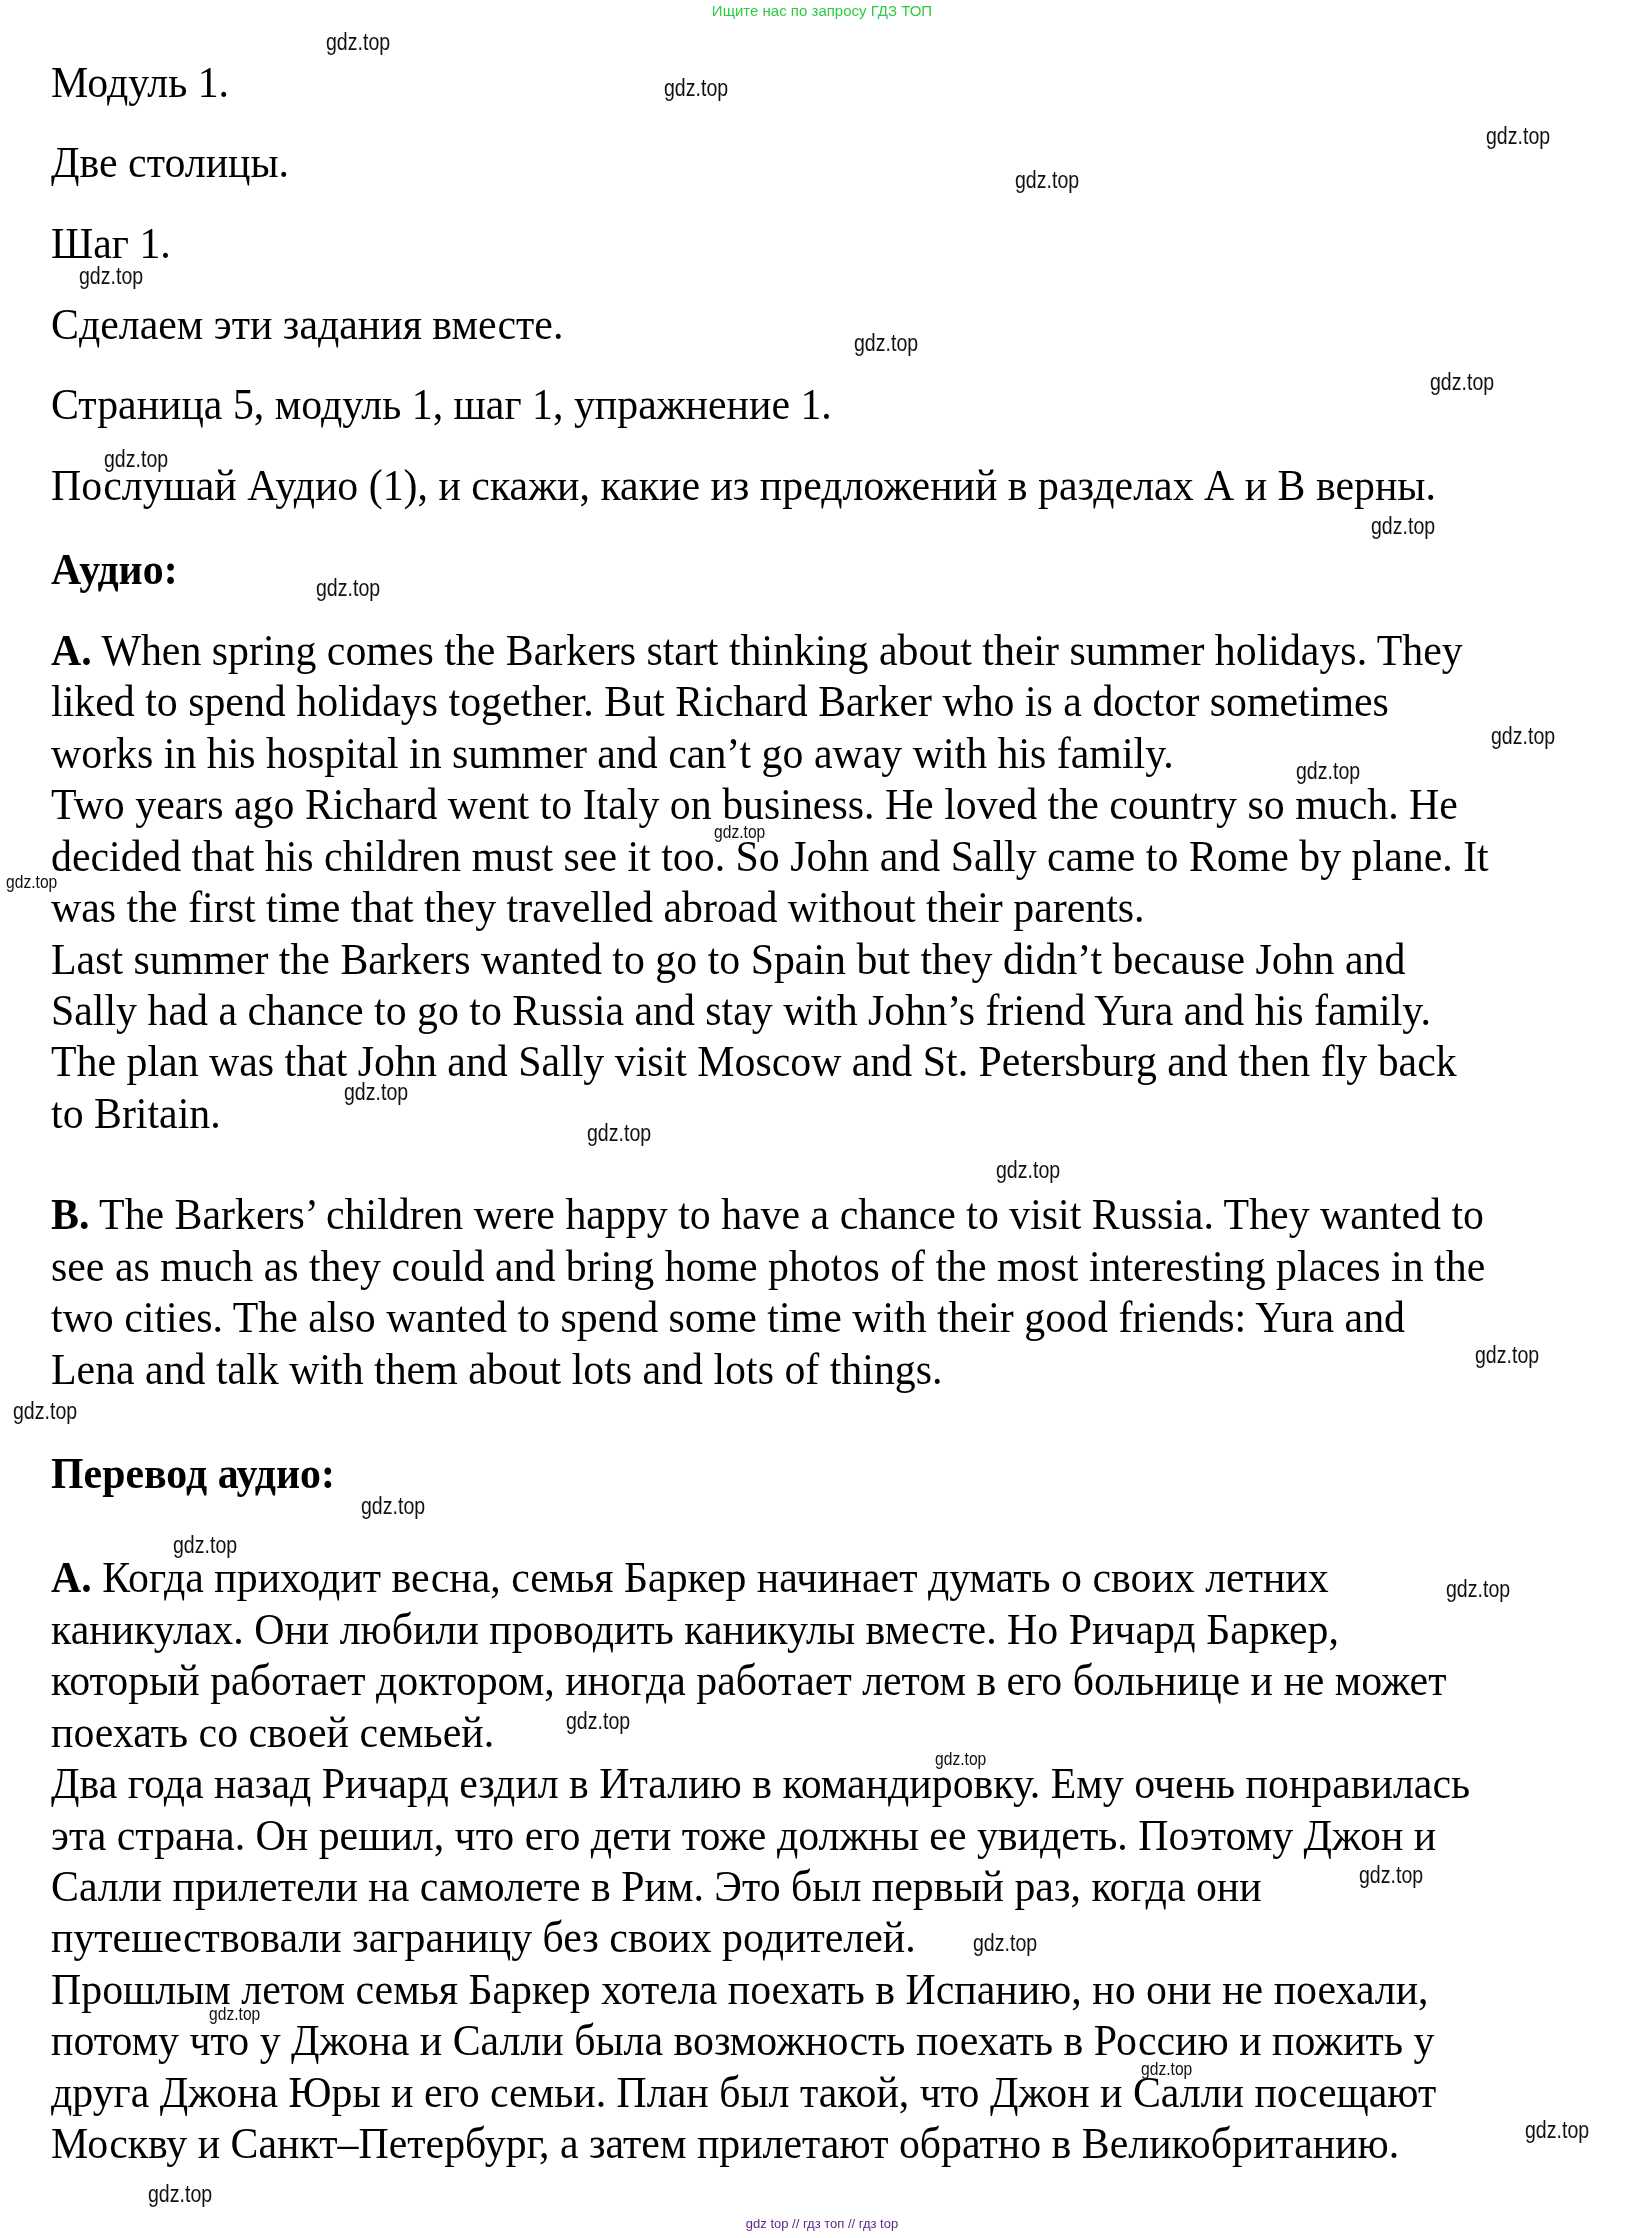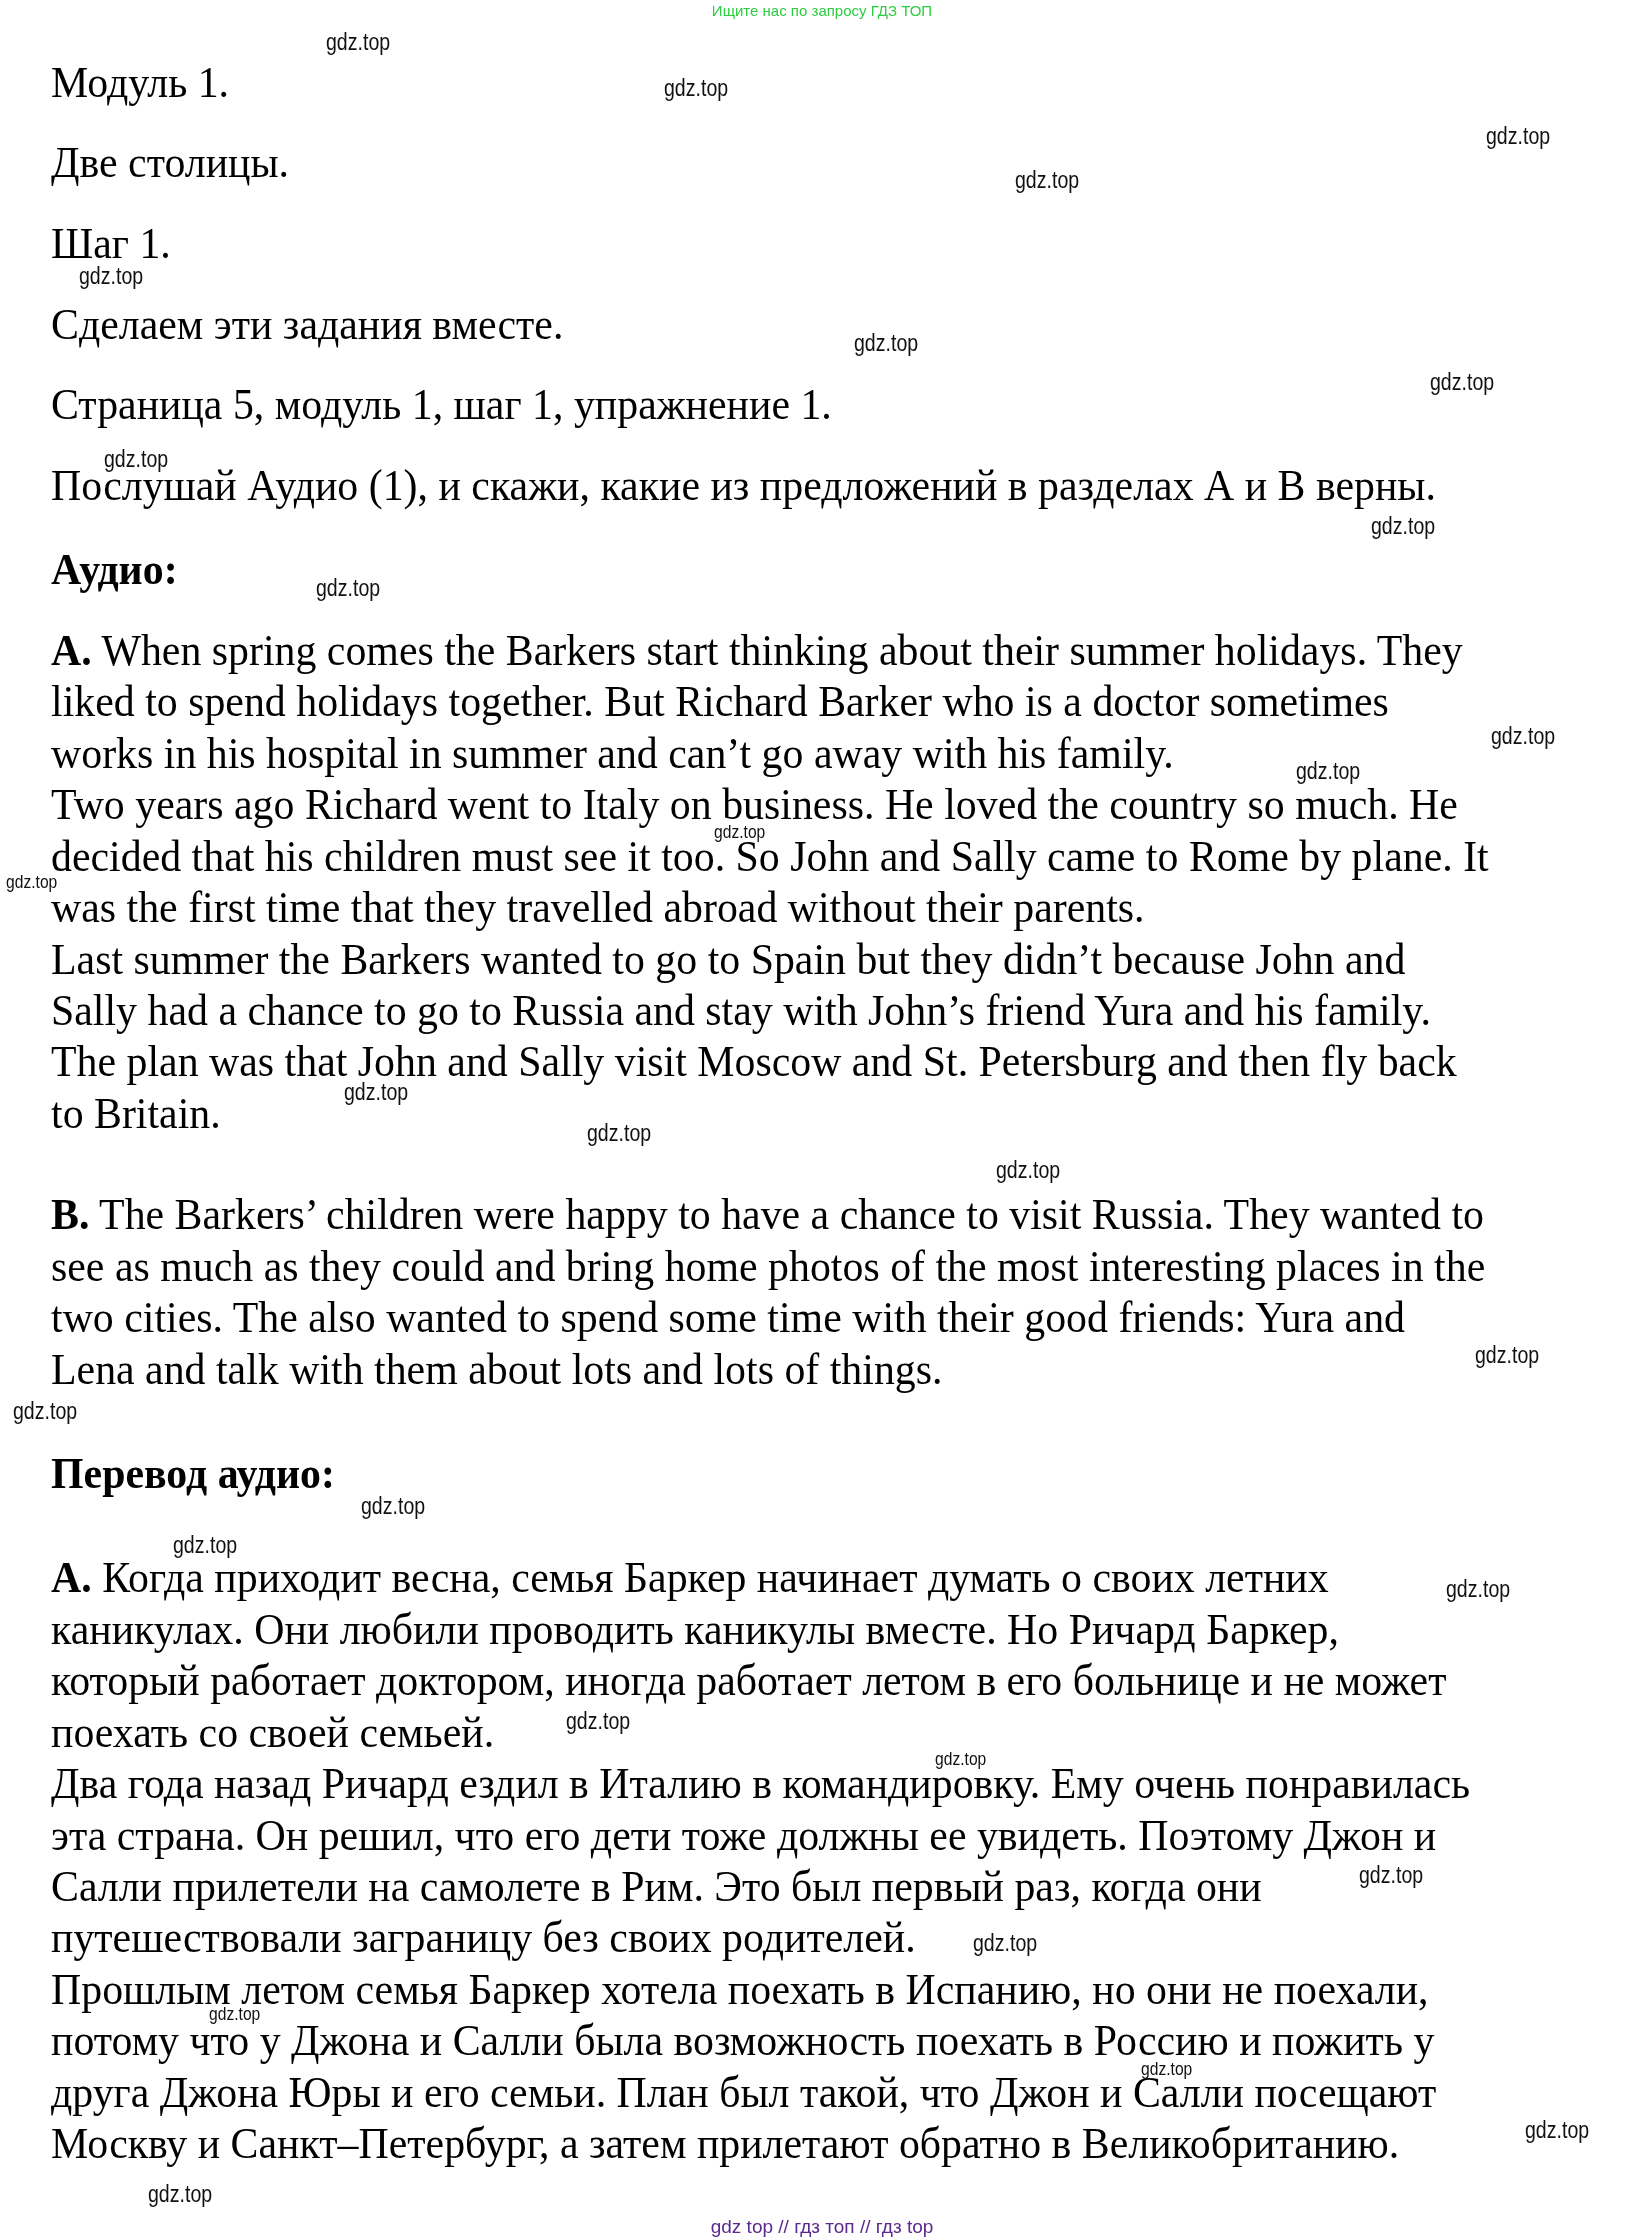--- a/index.html
+++ b/index.html
@@ -3,21 +3,21 @@
   <meta charset="utf-8">
   <style>
     html, body { margin: 0; padding: 0; background: #ffffff; }
     body { width: 1644px; height: 2239px; position: relative; overflow: hidden; }
     .top-banner {
       position: absolute; left: 0; right: 0; top: 1.5px; text-align: center;
       font-family: "Liberation Sans", sans-serif; font-size: 15px; color: #2ecc40;
     }
     .footer-banner {
       position: absolute; left: 0; right: 0; top: 2216px; text-align: center;
-      font-family: "Liberation Sans", sans-serif; font-size: 19px; color: #5b2a8c;
+      font-family: "Liberation Sans", sans-serif; font-size: 13px; color: #5b2a8c;
     }
     .line {
       position: absolute; left: 51px; white-space: nowrap;
       font-family: "Liberation Serif", serif; font-size: 45px; color: #000;
       transform-origin: 0 0; transform: scaleX(0.93); line-height: 1;
     }
     .bold { font-weight: bold; }
     .wm {
       position: absolute; font-family: "Liberation Sans", sans-serif;
       font-size: 23px; color: #111; white-space: nowrap; line-height: 1;

